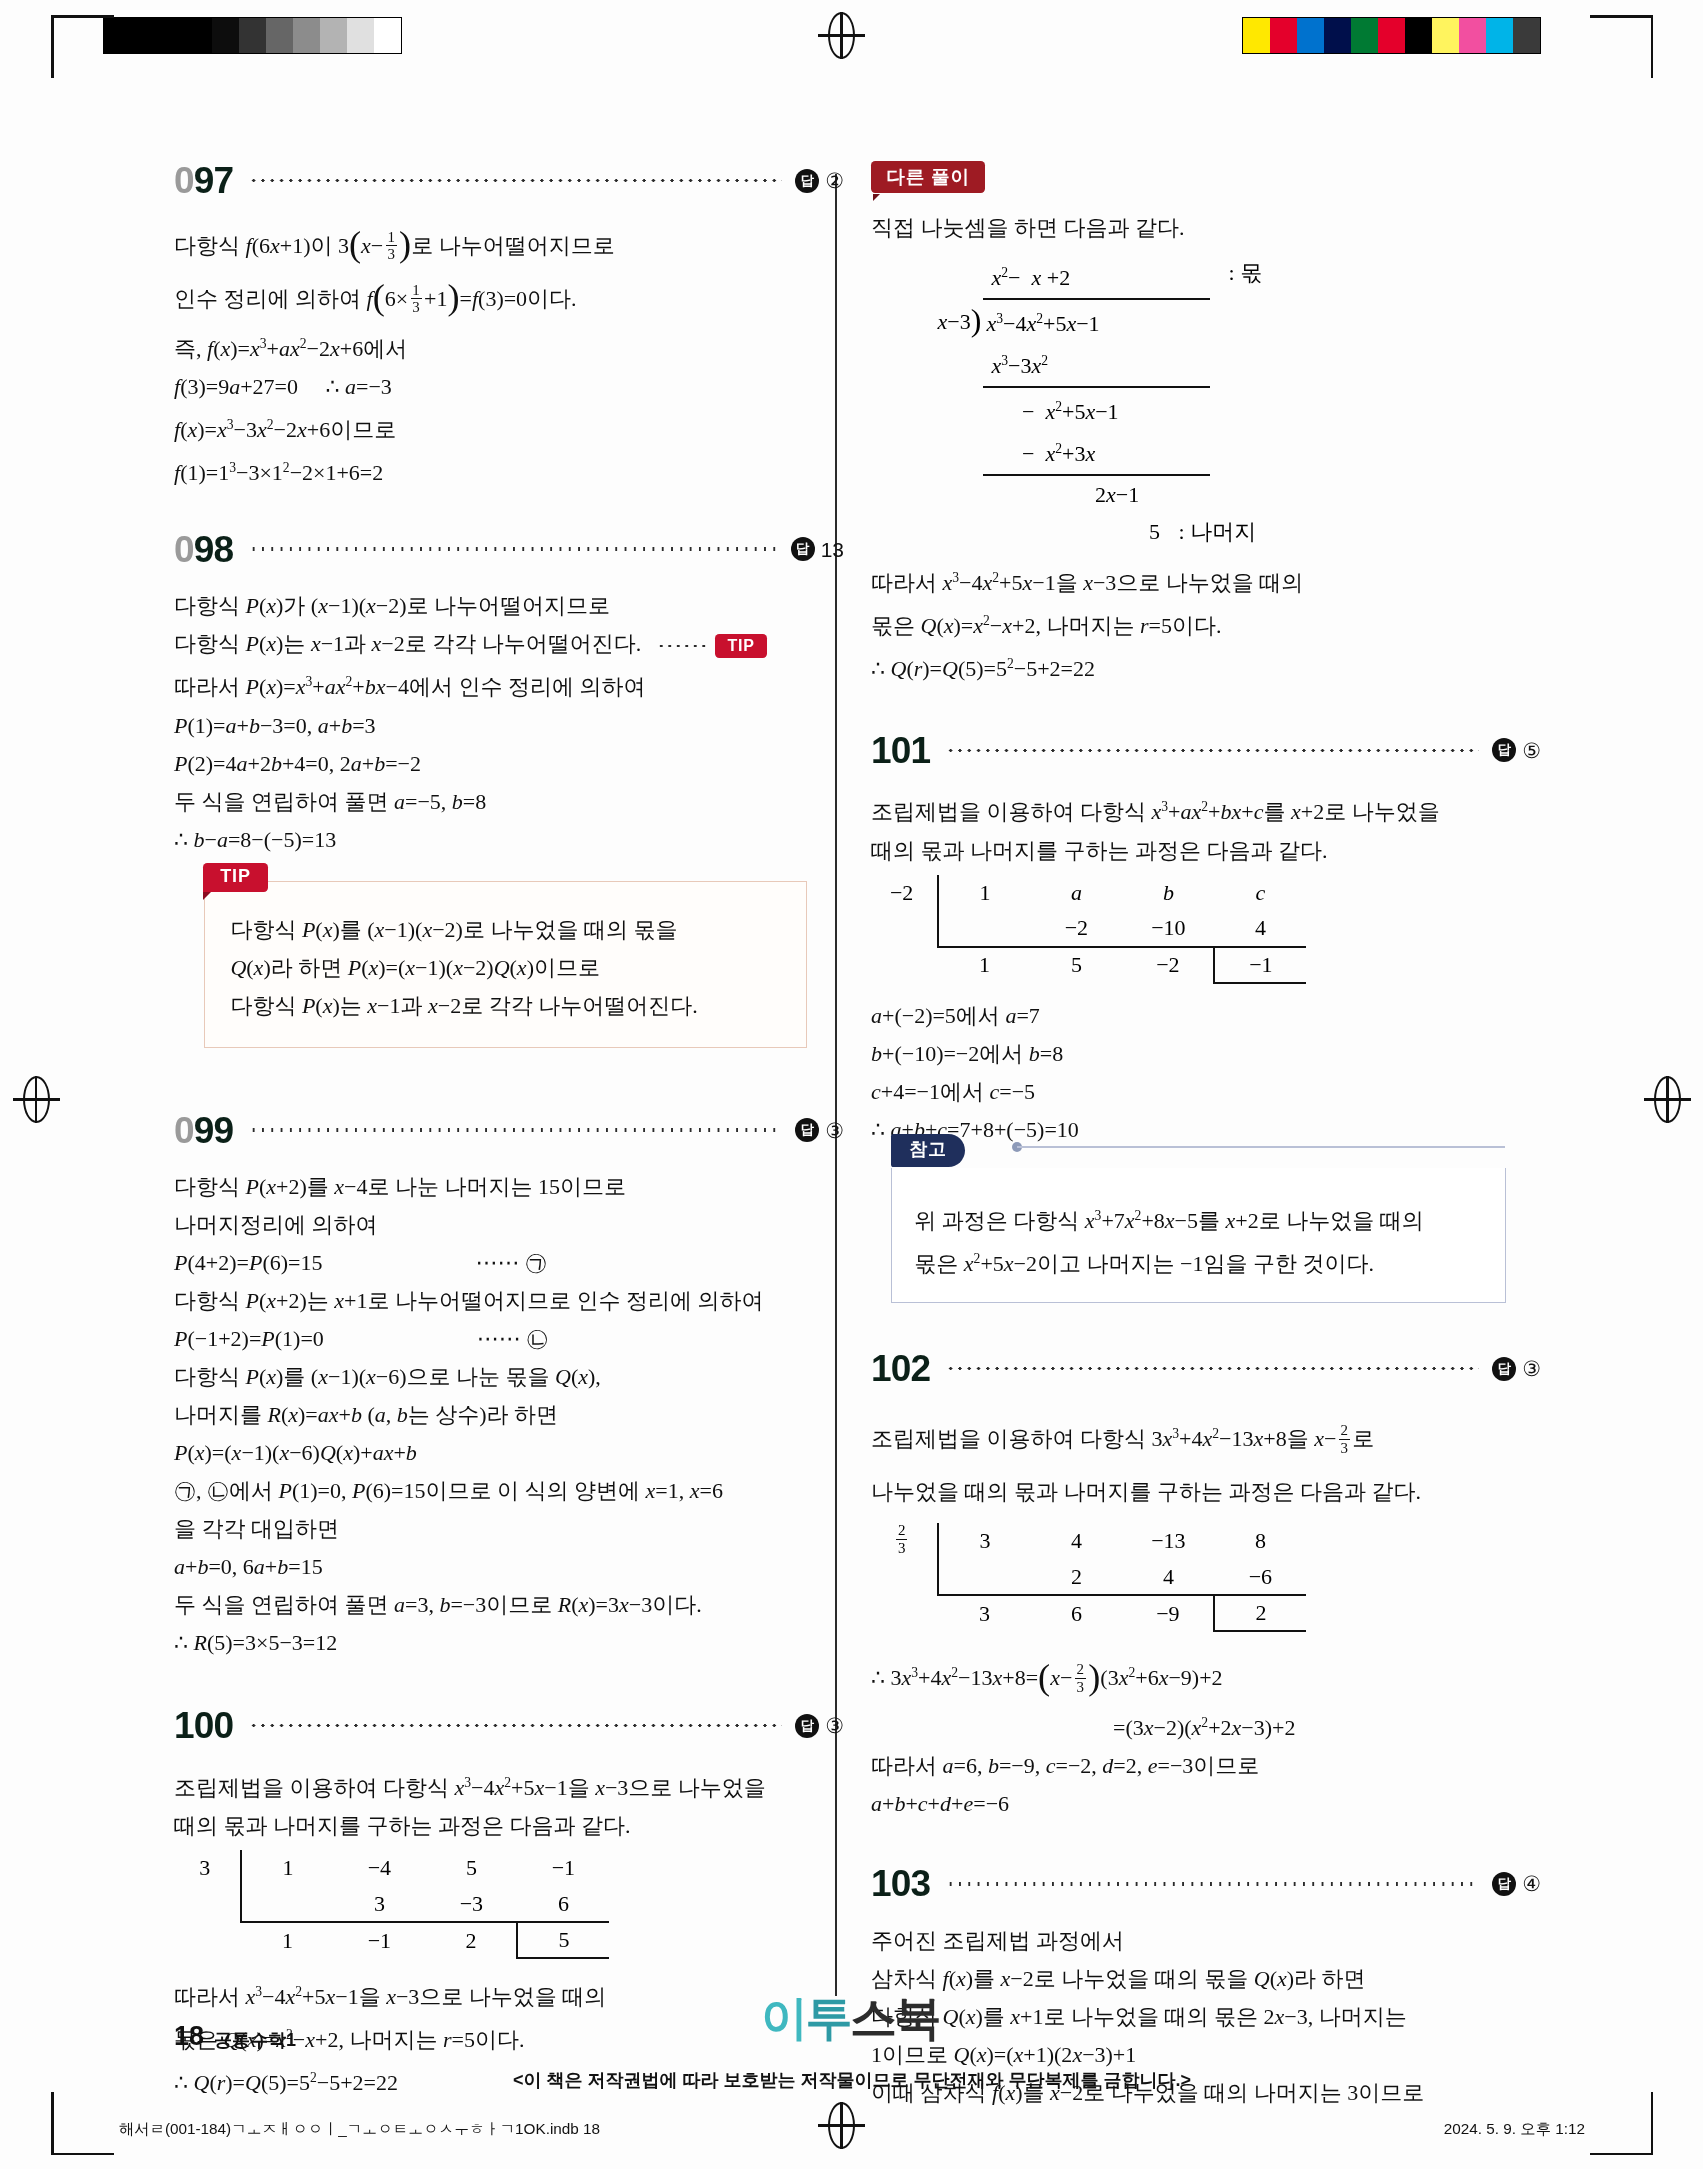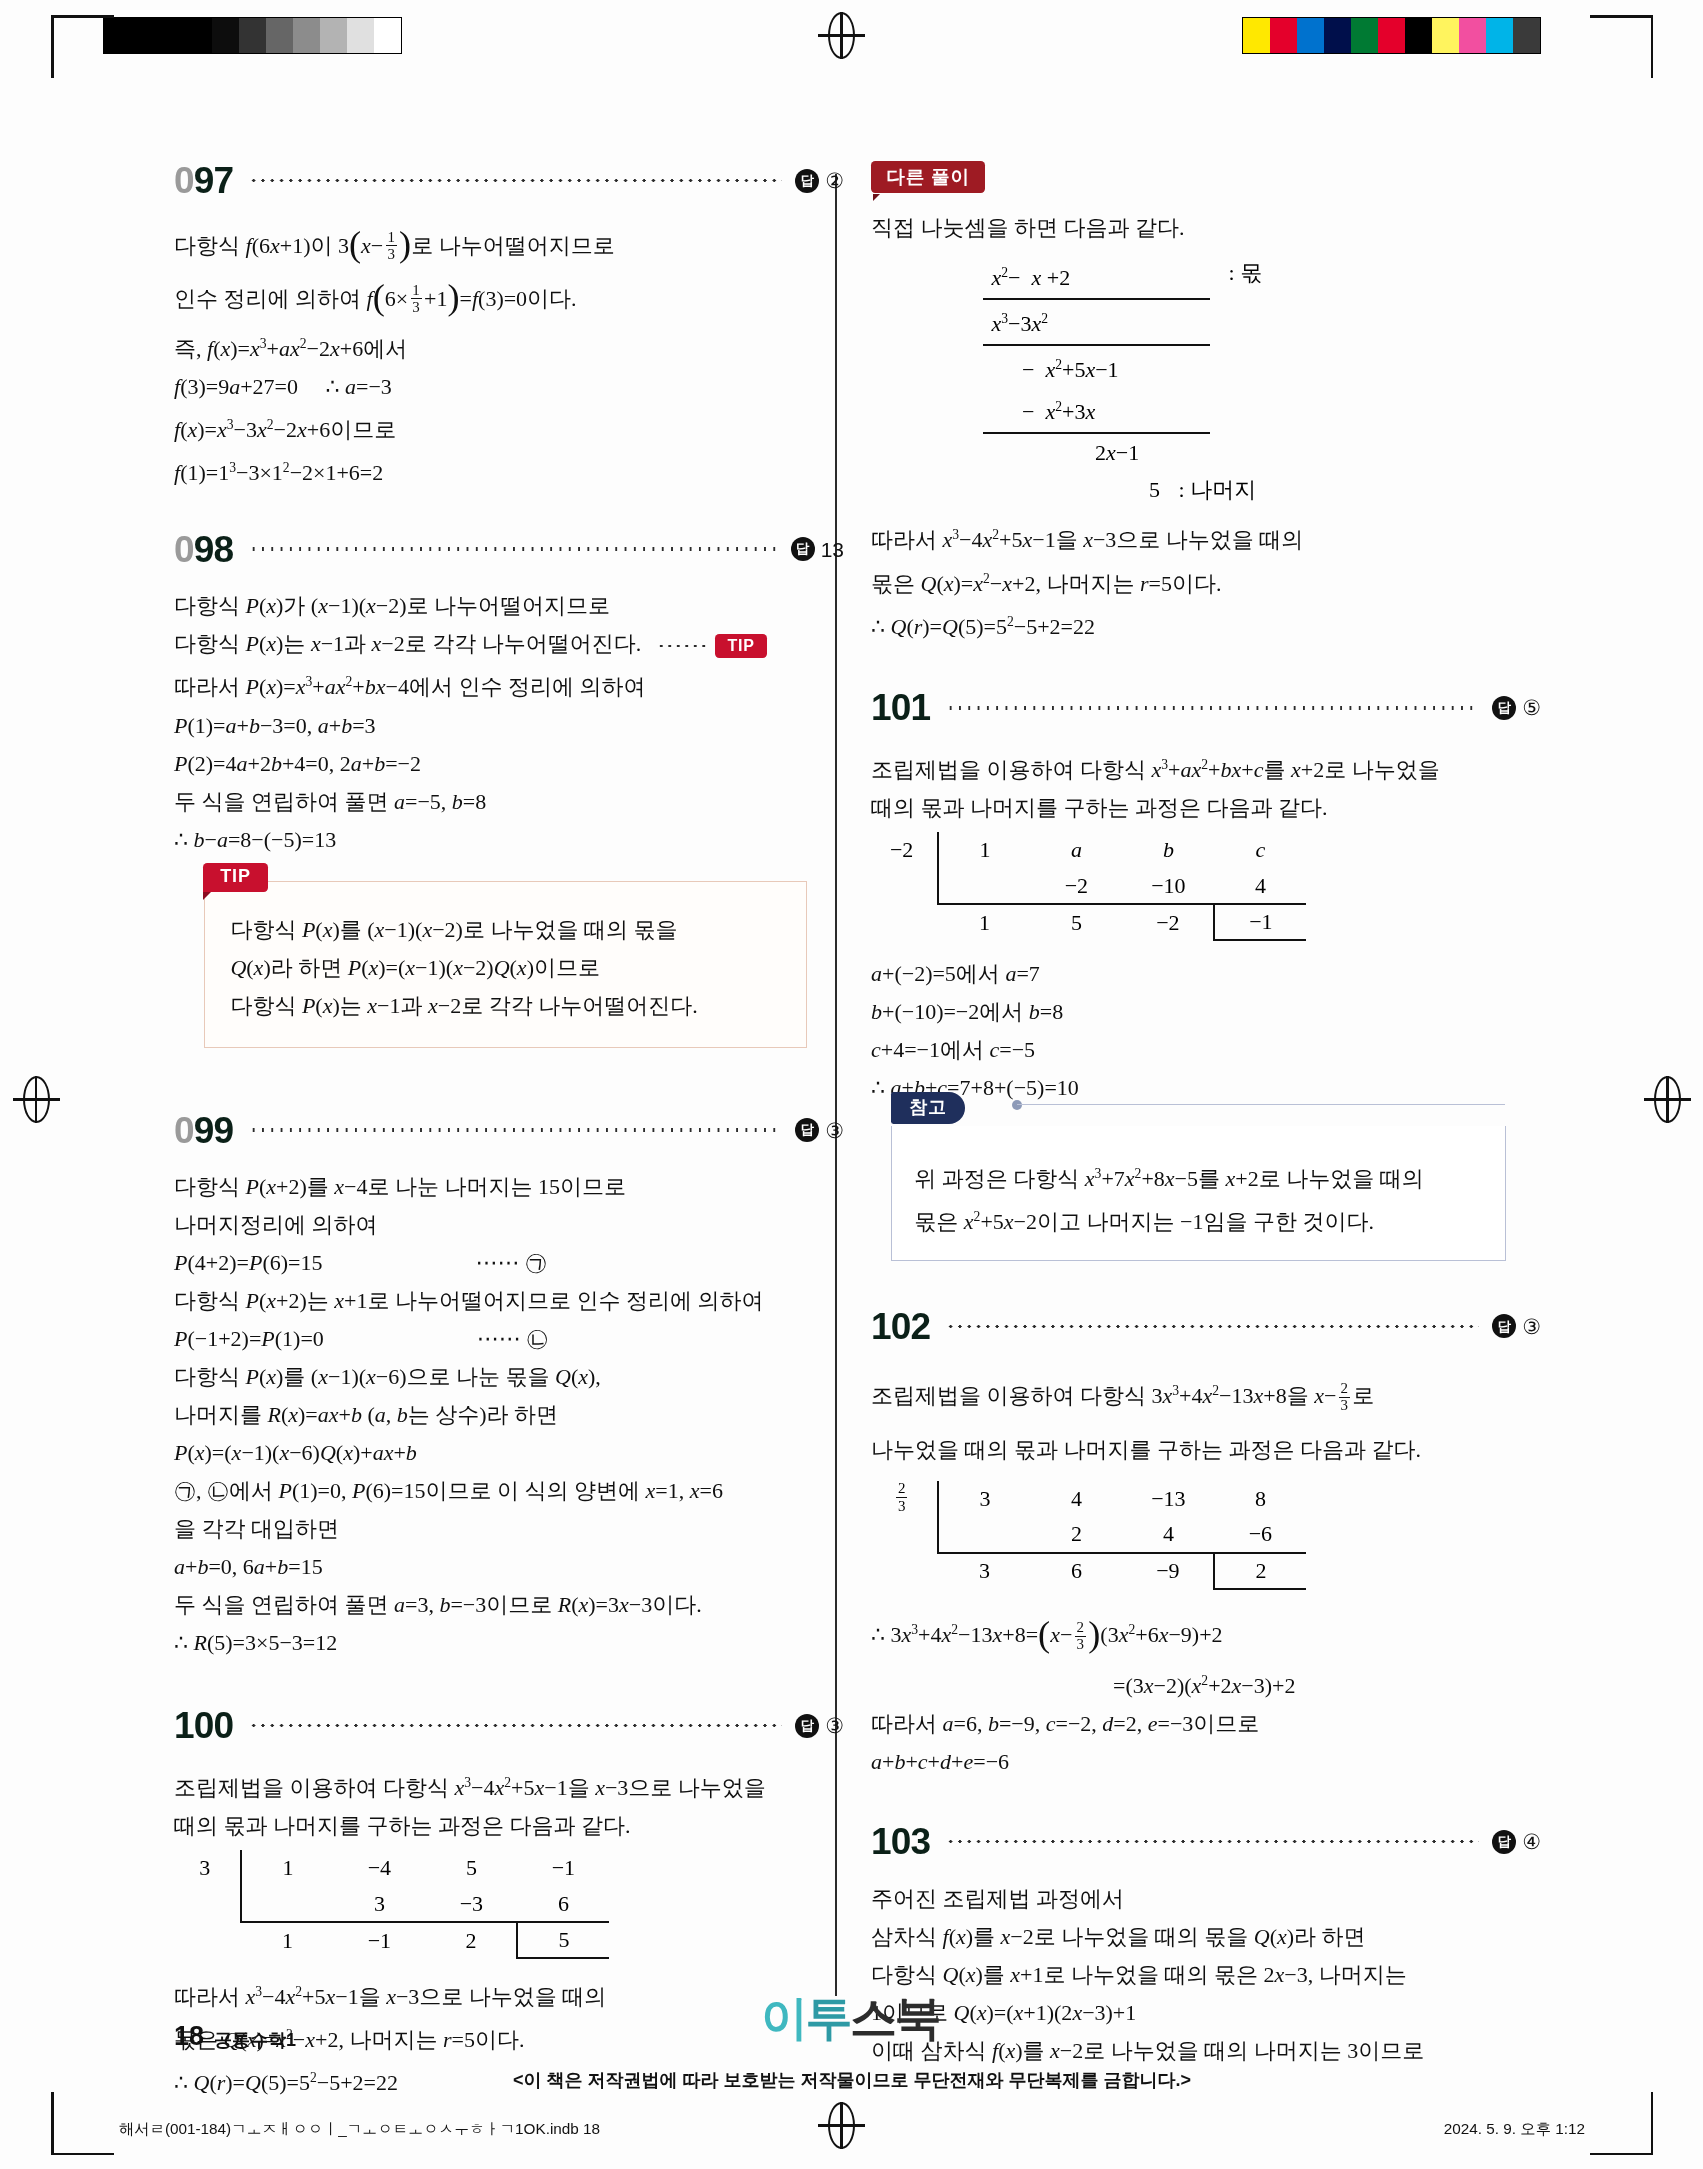--- a/index.html
+++ b/index.html
@@ -396,20 +396,24 @@
       <div class="altlabel">다른 풀이</div>
       <div class="line">직접 나눗셈을 하면 다음과 같다.</div>
 
       <div class="longdiv">
         <div class="ld-row">
           <span class="ld-lead"></span>
           <span class="ld-top" style="min-width:227px"><span class="mi">x</span><sup class="spn">2</sup>−&nbsp; <span class="mi">x</span> +2</span>
           <span class="ld-note">: 몫</span>
         </div>
         <div class="ld-row">
+          <span class="ld-lead"><span class="mi">x</span>−3<span class="ld-paren">)</span></span>
+          <span style="padding-left:3.4px"><span class="mi">x</span><sup class="spn">3</sup>−4<span class="mi">x</span><sup class="spn">2</sup>+5<span class="mi">x</span>−1</span>
+        </div>
+        <div class="ld-row">
           <span class="ld-lead"></span>
           <span class="ld-under" style="min-width:227px"><span class="mi">x</span><sup class="spn">3</sup>−3<span class="mi">x</span><sup class="spn">2</sup></span>
         </div>
         <div class="ld-row">
           <span class="ld-lead"></span>
           <span style="padding-left:39px">−&nbsp; <span class="mi">x</span><sup class="spn">2</sup>+5<span class="mi">x</span>−1</span>
         </div>
         <div class="ld-row">
           <span class="ld-lead"></span>
           <span class="ld-under" style="min-width:227px; padding-left:39px;">−&nbsp; <span class="mi">x</span><sup class="spn">2</sup>+3<span class="mi">x</span></span>

